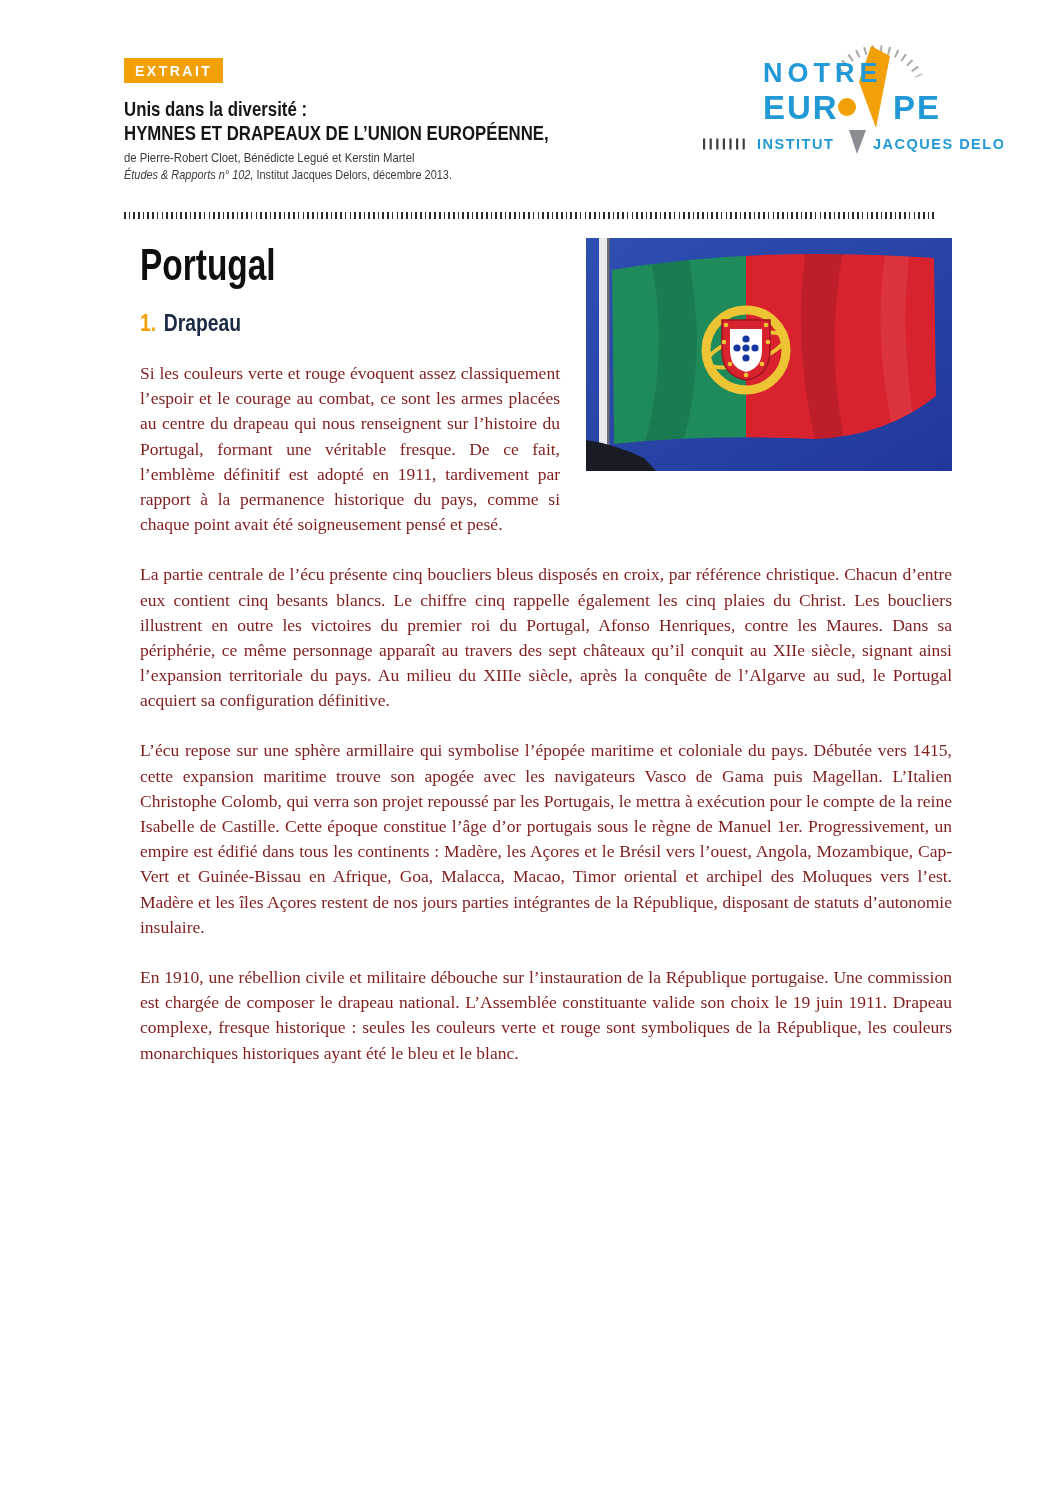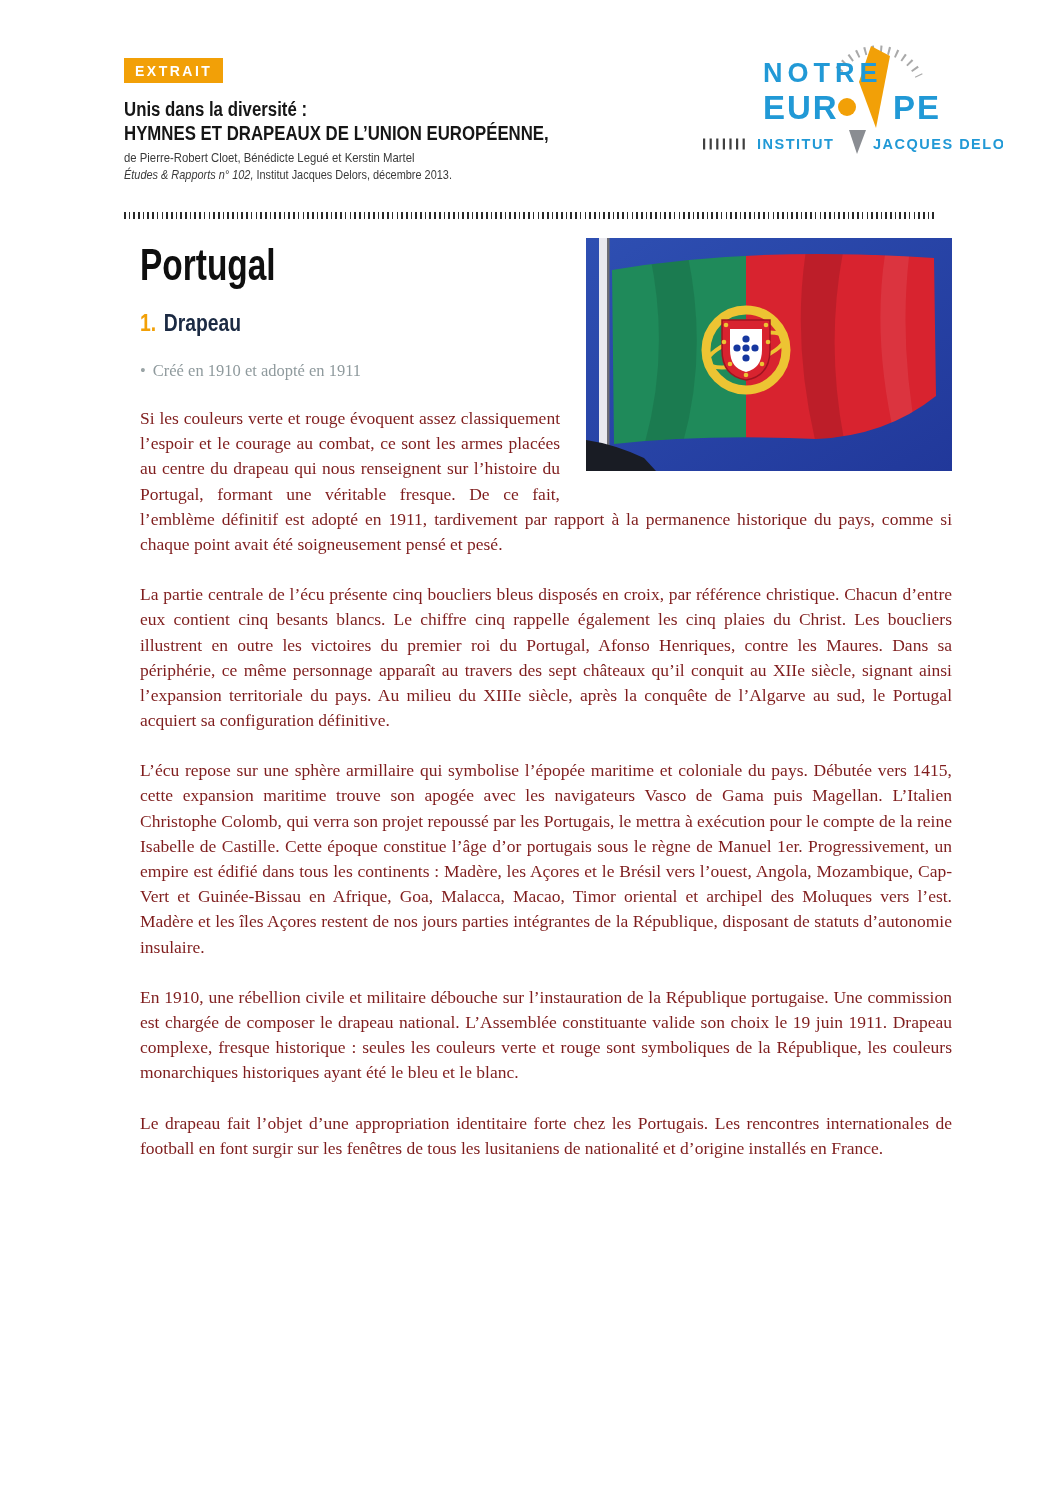--- a/index.html
+++ b/index.html
@@ -154,24 +154,22 @@
         </g>
 
         <path d="M0,233 L0,202 Q28,206 58,220 L70,233 Z" fill="#191c24"></path>
       </svg>
     </figure>
 
     <h1 class="page-title">Portugal</h1>
 
     <h2 class="section"><span class="num">1.</span><span>Drapeau</span></h2>
 
-    <div class="bullet"><span class="marker">•</span><span>Créé en 1910 et adopté en 1911</span></div>
 
     <div class="body-text">
       <p>Si les couleurs verte et rouge évoquent assez classiquement l’espoir et le courage au combat, ce sont les armes placées au centre du drapeau qui nous renseignent sur l’histoire du Portugal, formant une véritable fresque. De ce fait, l’emblème définitif est adopté en 1911, tardivement par rapport à la permanence historique du pays, comme si chaque point avait été soigneusement pensé et pesé.</p>
       <p>La partie centrale de l’écu présente cinq boucliers bleus disposés en croix, par référence christique. Chacun d’entre eux contient cinq besants blancs. Le chiffre cinq rappelle également les cinq plaies du Christ. Les boucliers illustrent en outre les victoires du premier roi du Portugal, Afonso Henriques, contre les Maures. Dans sa périphérie, ce même personnage apparaît au travers des sept châteaux qu’il conquit au XIIe siècle, signant ainsi l’expansion territoriale du pays. Au milieu du XIIIe siècle, après la conquête de l’Algarve au sud, le Portugal acquiert sa configuration définitive.</p>
       <p>L’écu repose sur une sphère armillaire qui symbolise l’épopée maritime et coloniale du pays. Débutée vers 1415, cette expansion maritime trouve son apogée avec les navigateurs Vasco de Gama puis Magellan. L’Italien Christophe Colomb, qui verra son projet repoussé par les Portugais, le mettra à exécution pour le compte de la reine Isabelle de Castille. Cette époque constitue l’âge d’or portugais sous le règne de Manuel 1er. Progressivement, un empire est édifié dans tous les continents : Madère, les Açores et le Brésil vers l’ouest, Angola, Mozambique, Cap-Vert et Guinée-Bissau en Afrique, Goa, Malacca, Macao, Timor oriental et archipel des Moluques vers l’est. Madère et les îles Açores restent de nos jours parties intégrantes de la République, disposant de statuts d’autonomie insulaire.</p>
       <p>En 1910, une rébellion civile et militaire débouche sur l’instauration de la République portugaise. Une commission est chargée de composer le drapeau national. L’Assemblée constituante valide son choix le 19 juin 1911. Drapeau complexe, fresque historique : seules les couleurs verte et rouge sont symboliques de la République, les couleurs monarchiques historiques ayant été le bleu et le blanc.</p>
-      <p>Le drapeau fait l’objet d’une appropriation identitaire forte chez les Portugais. Les rencontres internationales de football en font surgir sur les fenêtres de tous les lusitaniens de nationalité et d’origine installés en France.</p>
     </div>
 
   </div>
 </div>
 
 </body></html>

